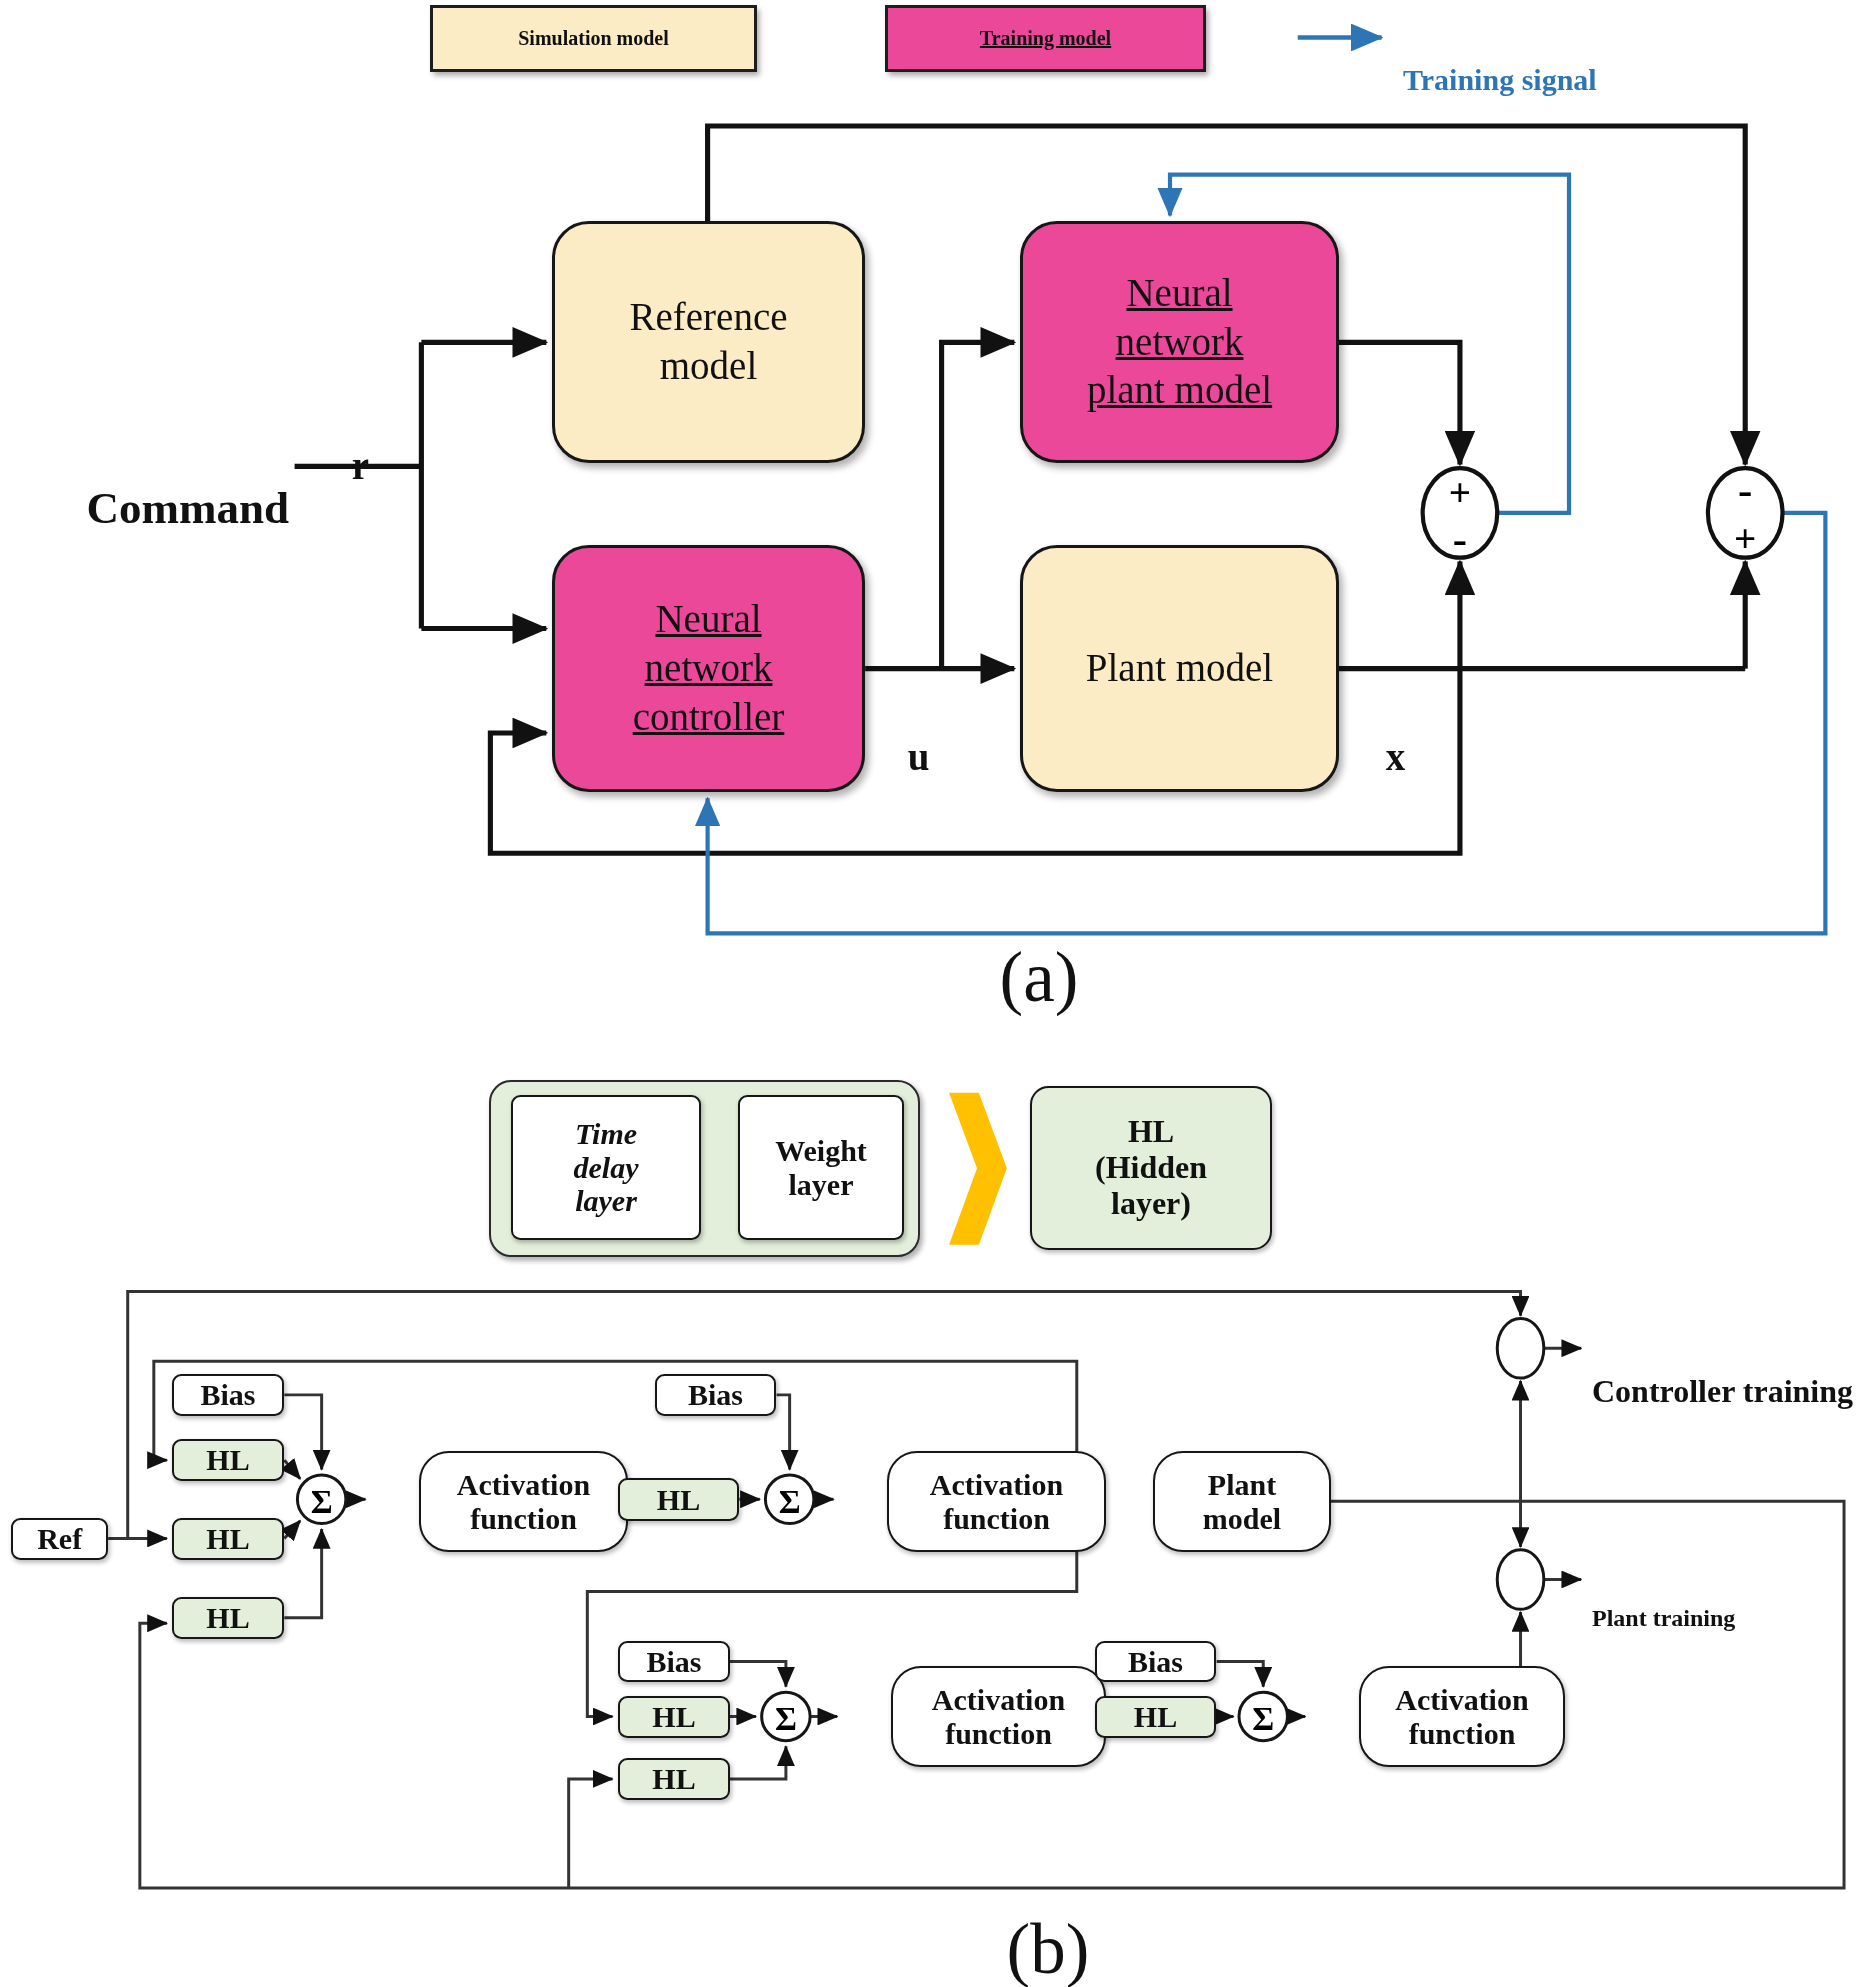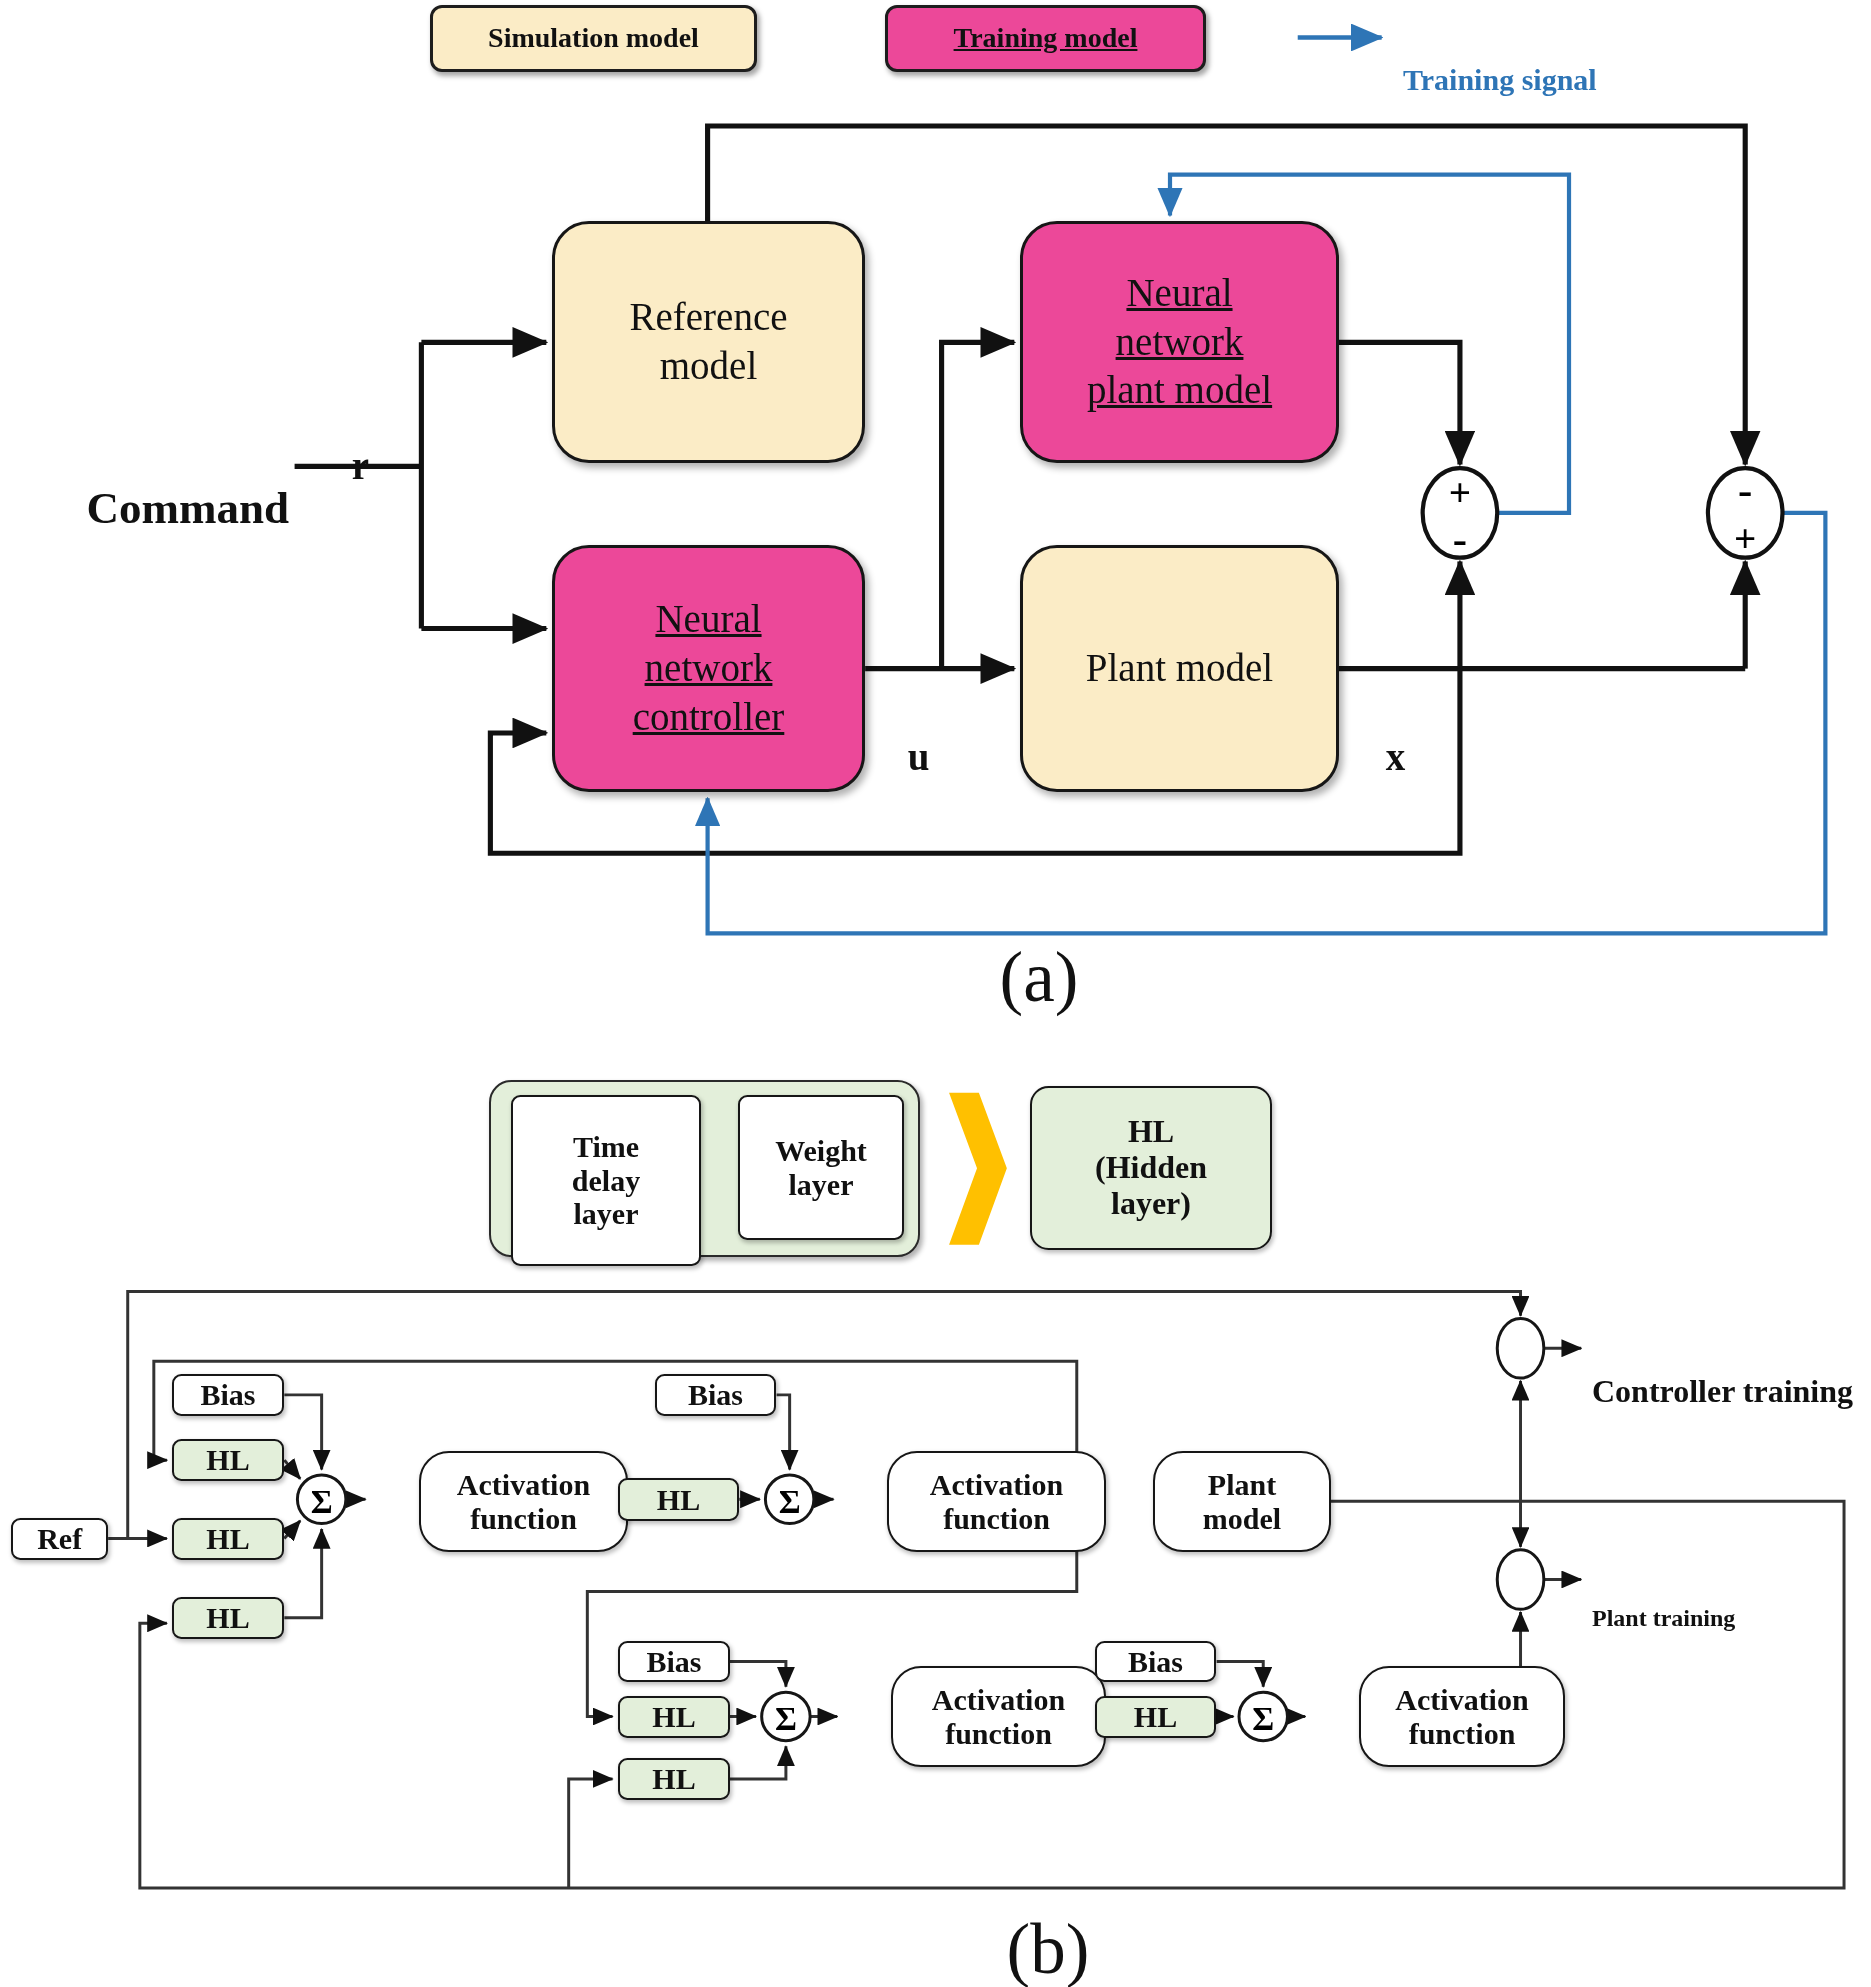--- a/index.html
+++ b/index.html
@@ -7,21 +7,21 @@
           font-family:"Liberation Serif", serif;}
   #wires{position:absolute;left:0;top:0;z-index:1;}
   .box{position:absolute;z-index:2;display:flex;align-items:center;justify-content:center;
        text-align:center;white-space:pre-line;box-sizing:border-box;color:#111;}
   
   .abox{border:3.7px solid #161616;border-radius:37px;font-size:39px;line-height:1.25;
         box-shadow:3.7px 4.7px 7.5px rgba(0,0,0,.30);}
   .sim{background:#FBECC6;}
   .trn{background:#ec4899;text-decoration:underline;}
   
-  .lgbox{border:3.7px solid #1d1d1d;border-radius:12px;font-size:28px;font-weight:700;
+  .lgbox{border:3.7px solid #1d1d1d;border-radius:0;font-size:20px;font-weight:700;
          box-shadow:2.8px 3.7px 5.6px rgba(0,0,0,.35);}
   
   .bbox{background:#ffffff;border:2.8px solid #161616;border-radius:9.3px;font-size:30px;
         font-weight:700;line-height:1.12;box-shadow:1.9px 2.8px 4.7px rgba(0,0,0,.25);}
   .hl{background:#E3EFDA;}
   .act{border-radius:30px;margin-left:48px;}
   .grp{background:#E3EFDA;border:2.8px solid #2a2a2a;border-radius:22.4px;
        box-shadow:2.8px 3.7px 5.6px rgba(0,0,0,.3);}
   .lbl{position:absolute;z-index:2;color:#111;}
   .bold{font-weight:700;margin-top:44px;}
@@ -151,21 +151,21 @@
     <span>Plant model</span>
   </div>
 
   <div class="lbl bold" style="left:37px;top:438px;width:252px;font-size:45px;text-align:right;">Command</div>
   <div class="lbl bold" style="left:328px;top:399px;width:65px;font-size:39px;text-align:center;">r</div>
   <div class="lbl bold" style="left:886px;top:690px;width:65px;font-size:39px;text-align:center;">u</div>
   <div class="lbl bold" style="left:1363px;top:690px;width:65px;font-size:39px;text-align:center;">x</div>
   <div class="lbl cap" style="left:946px;top:937px;width:186px;text-align:center;">(a)</div>
 
   <div class="box grp" style="left:489px;top:1080px;width:431px;height:177px;"></div>
-  <div class="box bbox" style="left:511px;top:1095px;width:190px;height:171px;">
+  <div class="box bbox" style="left:511px;top:1095px;width:190px;height:145px;font-style:italic;">
     <span>Time
 delay
 layer</span>
   </div>
   <div class="box bbox" style="left:738px;top:1095px;width:166px;height:145px;">
     <span>Weight
 layer</span>
   </div>
   <div class="box bbox hl" style="left:1030px;top:1086px;width:242px;height:164px;border-radius:18.6px;font-size:32px;">
     <span>HL

